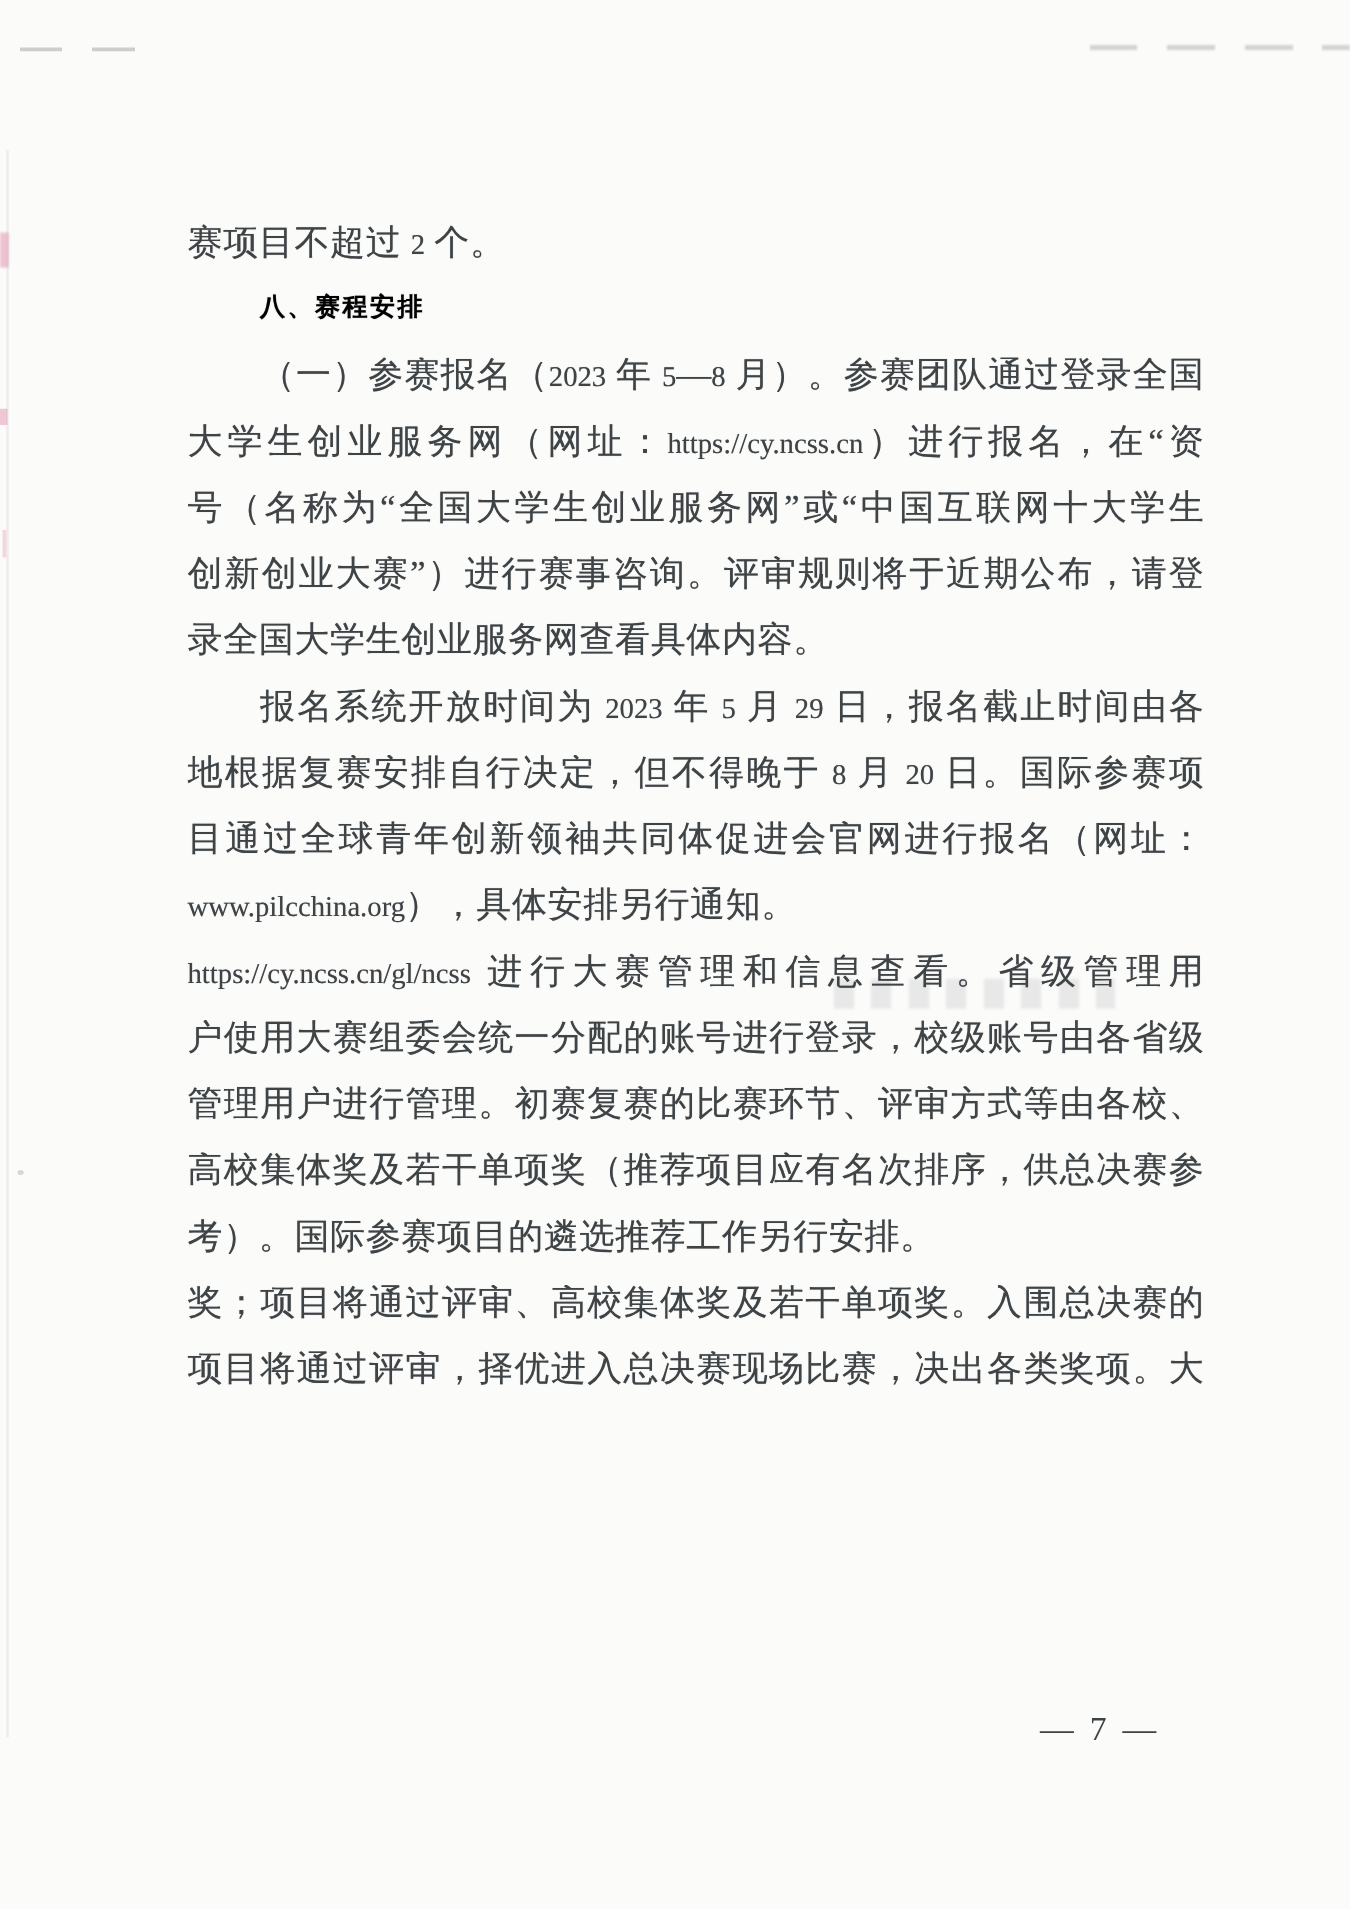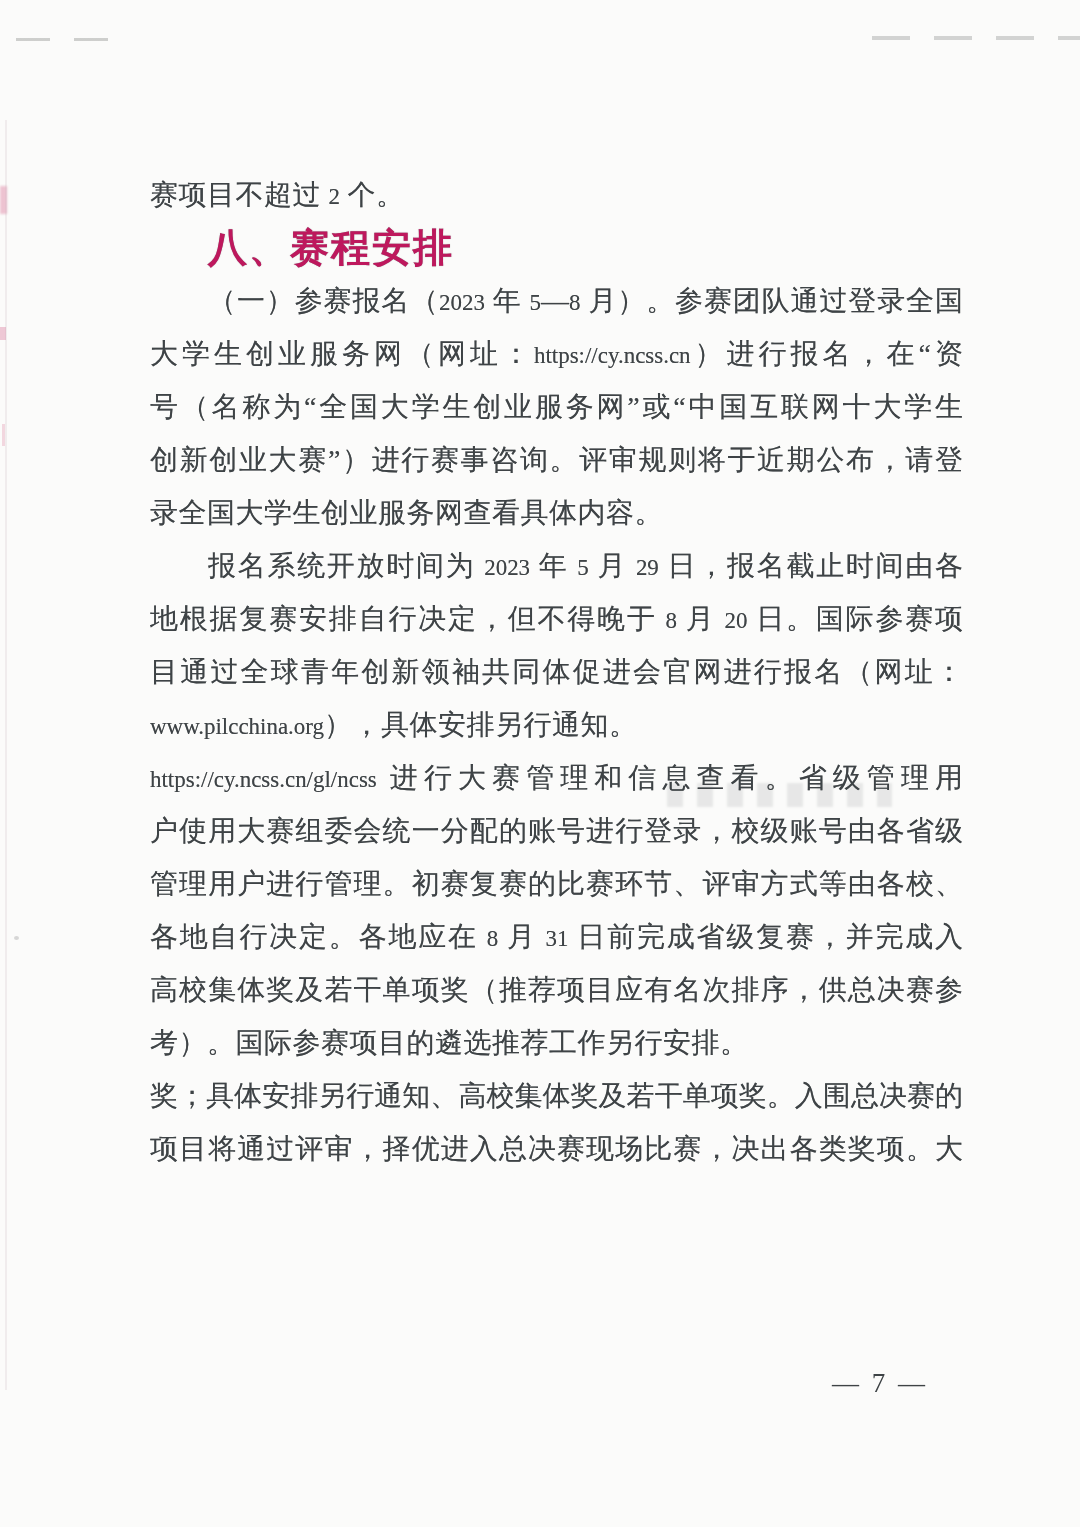--- a/index.html
+++ b/index.html
@@ -14,22 +14,22 @@
     font-size:28px; letter-spacing:0.5px;
     color:#3e4346; white-space:nowrap;
     text-shadow:0 0 0.6px rgba(62,67,70,0.55);
   }
   .line.fill {
     white-space:normal; text-align:justify; text-align-last:justify;
     overflow:hidden; letter-spacing:0;
   }
   .line.indent { padding-left:58px; }
   .line.heading {
-    font-family:Liberation Sans, sans-serif; font-weight:700;
-    font-size:39px; letter-spacing:2px; color:#be185d;
+    font-family:Liberation Mono, monospace; font-weight:700;
+    font-size:20px; letter-spacing:2px; color:#000000;
     text-shadow:0 0 0.8px rgba(69,73,76,0.7);
   }
   .latin { font-size:0.82em; letter-spacing:0; }
   .page-number {
     position:absolute; top:1368px; right:152px;
     font-size:27px; letter-spacing:3px; color:#3e4346;
     font-family:"Liberation Serif", serif;
   }
   
   .artifact { position:absolute; pointer-events:none; }
@@ -72,22 +72,21 @@
       <div class="line fill">号（名称为“全国大学生创业服务网”或“中国互联网十大学生</div>
       <div class="line fill">创新创业大赛”）进行赛事咨询。评审规则将于近期公布，请登</div>
       <div class="line">录全国大学生创业服务网查看具体内容。</div>
       <div class="line indent fill">报名系统开放时间为 <span class="latin">2023</span> 年 <span class="latin">5</span> 月 <span class="latin">29</span> 日，报名截止时间由各</div>
       <div class="line fill">地根据复赛安排自行决定，但不得晚于 <span class="latin">8</span> 月 <span class="latin">20</span> 日。国际参赛项</div>
       <div class="line fill">目通过全球青年创新领袖共同体促进会官网进行报名（网址：</div>
       <div class="line"><span class="latin">www.pilcchina.org</span>），具体安排另行通知。</div>
       <div class="line fill"><span class="latin">https://cy.ncss.cn/gl/ncss</span> 进行大赛管理和信息查看。省级管理用</div>
       <div class="line fill">户使用大赛组委会统一分配的账号进行登录，校级账号由各省级</div>
       <div class="line fill">管理用户进行管理。初赛复赛的比赛环节、评审方式等由各校、</div>
-      <div class="line fill">各地自行决定。各地应在 <span class="latin">8</span> 月 <span class="latin">31</span> 日前完成省级复赛，并完成入</div>
       <div class="line fill">高校集体奖及若干单项奖（推荐项目应有名次排序，供总决赛参</div>
       <div class="line">考）。国际参赛项目的遴选推荐工作另行安排。</div>
-      <div class="line fill">奖；具体安排另行通知、高校集体奖及若干单项奖。入围总决赛的</div>
+      <div class="line fill">奖；项目将通过评审、高校集体奖及若干单项奖。入围总决赛的</div>
       <div class="line fill">项目将通过评审，择优进入总决赛现场比赛，决出各类奖项。大</div>
     </div>
 
   <div class="page-number">— 7 —</div>
 
 </div>
 
 </body></html>

